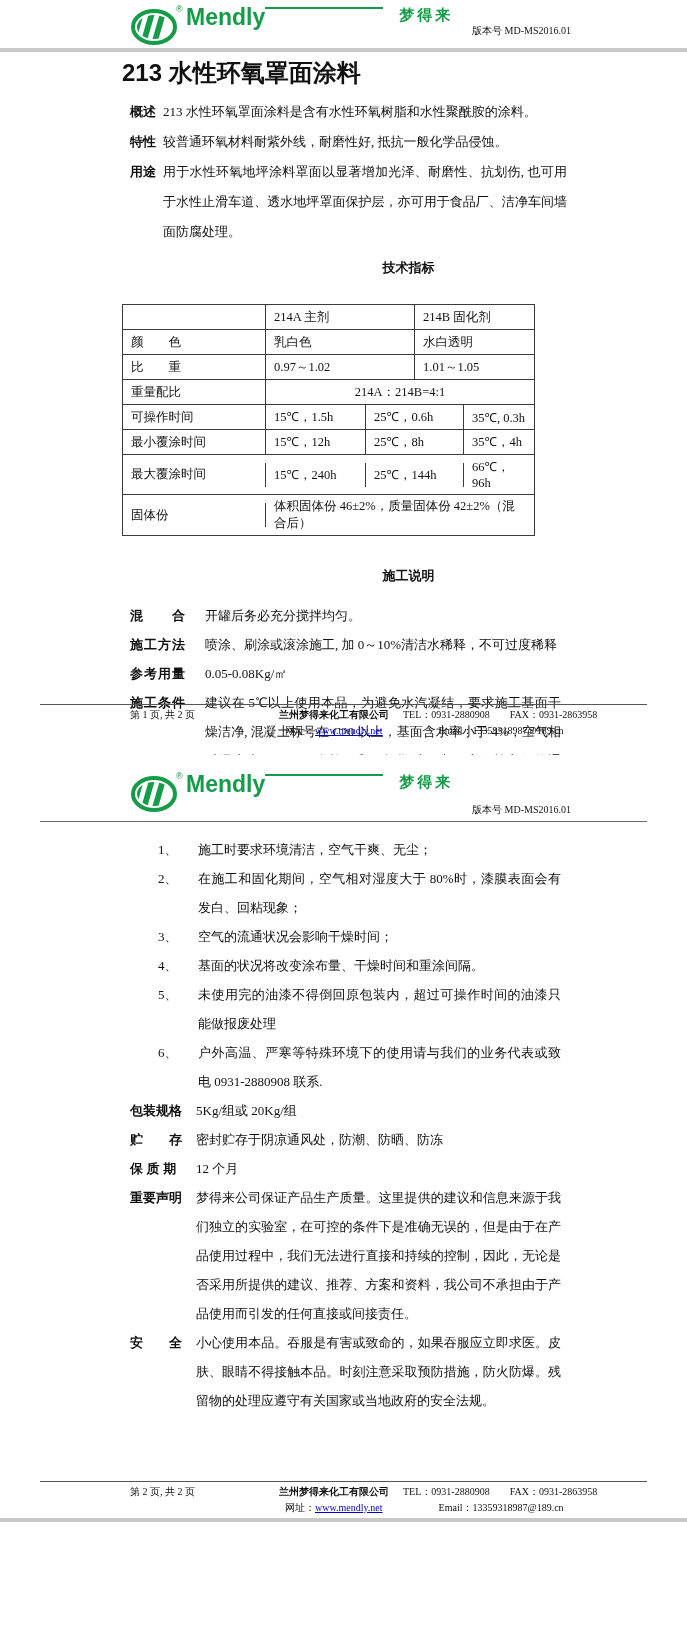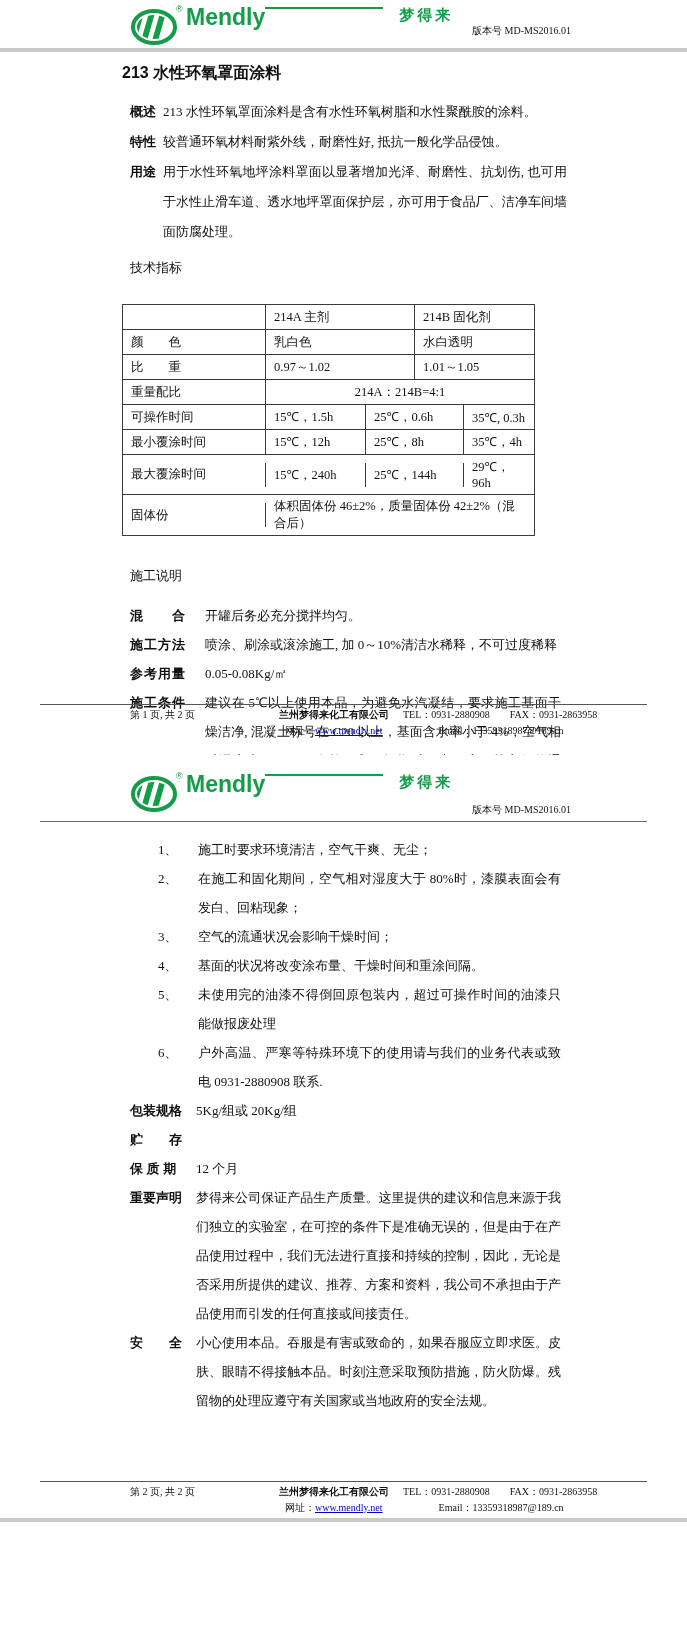--- a/index.html
+++ b/index.html
@@ -17,26 +17,26 @@
   .brand-rule{height:2px;background:#149c48;width:118px;margin-top:1px;}
   .brand-cn{font-family:"Liberation Sans",sans-serif;font-weight:bold;font-size:15px;line-height:17px;color:#149c48;margin-left:16px;letter-spacing:3px;}
   .reg{position:absolute;left:46px;top:-2px;font-size:9px;color:#149c48;font-family:"Liberation Sans",sans-serif;}
   .version{margin-left:auto;margin-top:18px;font-size:10px;white-space:nowrap;}
   .p2 .version{margin-top:30px;}
 
   .band{height:4px;background:#c9c9c9;}
   .thinrule{height:0;border-top:1px solid #6b6b6b;margin:4px 40px 0 40px;}
 
   
-  .title{margin:9px 0 0 122px;font-family:"Liberation Sans",sans-serif;font-weight:bold;font-size:16px;line-height:24px;}
+  .title{margin:9px 0 0 122px;font-family:"Liberation Sans",sans-serif;font-weight:bold;font-size:24px;line-height:24px;}
   .sec{display:flex;margin:0 120px 0 130px;font-size:13px;line-height:30px;}
   .sec .lbl{flex:none;width:33px;font-weight:bold;font-family:"Liberation Sans",sans-serif;}
   .sec .txt{flex:1;text-align:justify;}
   .mt14{margin-top:12px;}
-  .heading{margin:12px 0 0 130px;font-weight:normal;font-family:"Liberation Sans",sans-serif;font-size:13px;line-height:18px;}
+  .heading{margin:12px 0 0 130px;font-weight:bold;font-family:"Liberation Sans",sans-serif;font-size:13px;line-height:18px;text-align:center;}
 
   
   .ttable{margin:27px 0 0 122px;width:413px;border:1px solid #3a3a3a;font-size:12.5px;box-sizing:border-box;}
   .trow{display:flex;border-bottom:1px solid #3a3a3a;align-items:center;}
   .trow:last-child{border-bottom:none;}
   .tcell{border-right:1px solid #3a3a3a;padding:3px 8px;box-sizing:border-box;display:flex;align-items:center;min-height:24px;}
   .tcell:last-child{border-right:none;flex:1;}
   .w-lbl{width:143px;flex:none;}
   .w-a{width:149px;flex:none;}
   .w-x{width:100px;flex:none;}
@@ -151,21 +151,21 @@
     <div class="trow">
       <div class="tcell w-lbl">最小覆涂时间</div>
       <div class="tcell w-x">15℃，12h</div>
       <div class="tcell w-y">25℃，8h</div>
       <div class="tcell">35℃，4h</div>
     </div>
     <div class="trow">
       <div class="tcell w-lbl">最大覆涂时间</div>
       <div class="tcell w-x">15℃，240h</div>
       <div class="tcell w-y">25℃，144h</div>
-      <div class="tcell">29℃，96h</div>
+      <div class="tcell">66℃，96h</div>
     </div>
     <div class="trow">
       <div class="tcell w-lbl">固体份</div>
       <div class="tcell">体积固体份 46±2%，质量固体份 42±2%（混合后）</div>
     </div>
   </div>
 
   <div class="heading h-cons">施工说明</div>
 
   <div class="crow cons-first">
@@ -254,20 +254,21 @@
     <span class="num">6、</span>
     <span class="txt">户外高温、严寒等特殊环境下的使用请与我们的业务代表或致电 0931-2880908 联系.</span>
   </div>
 
   <div class="drow">
     <span class="lbl">包装规格</span>
     <span class="txt">5Kg/组或 20Kg/组</span>
   </div>
   <div class="drow">
     <span class="lbl">贮　　存</span>
+    <span class="txt">密封贮存于阴凉通风处，防潮、防晒、防冻</span>
   </div>
   <div class="drow">
     <span class="lbl">保 质 期</span>
     <span class="txt">12 个月</span>
   </div>
   <div class="drow">
     <span class="lbl">重要声明</span>
     <span class="txt">梦得来公司保证产品生产质量。这里提供的建议和信息来源于我们独立的实验室，在可控的条件下是准确无误的，但是由于在产品使用过程中，我们无法进行直接和持续的控制，因此，无论是否采用所提供的建议、推荐、方案和资料，我公司不承担由于产品使用而引发的任何直接或间接责任。</span>
   </div>
   <div class="drow">

